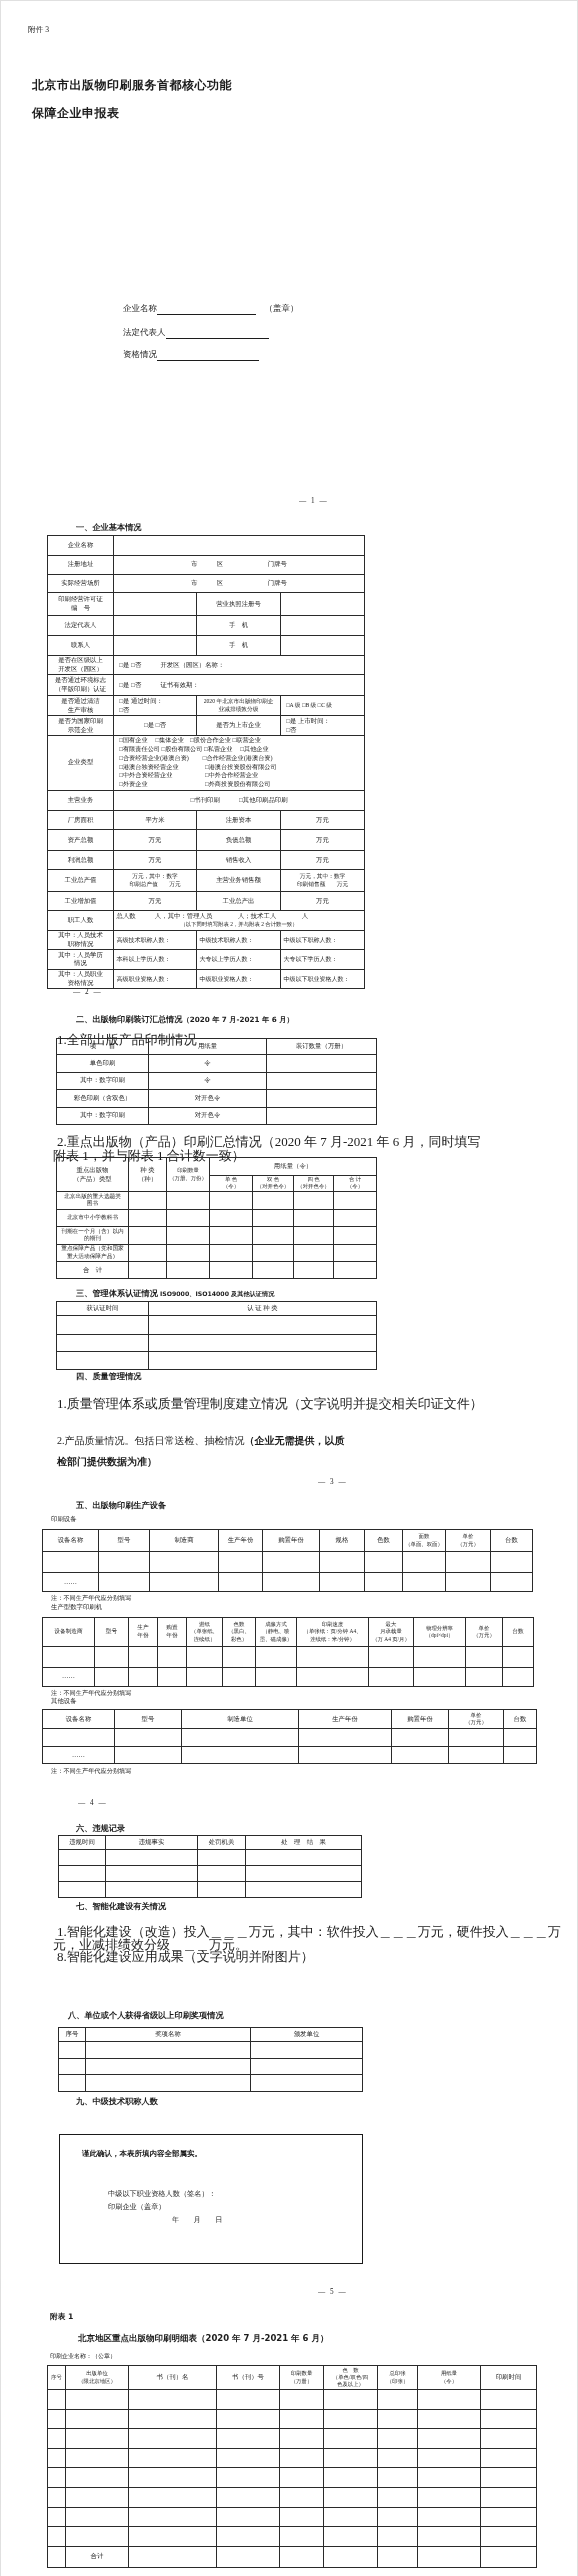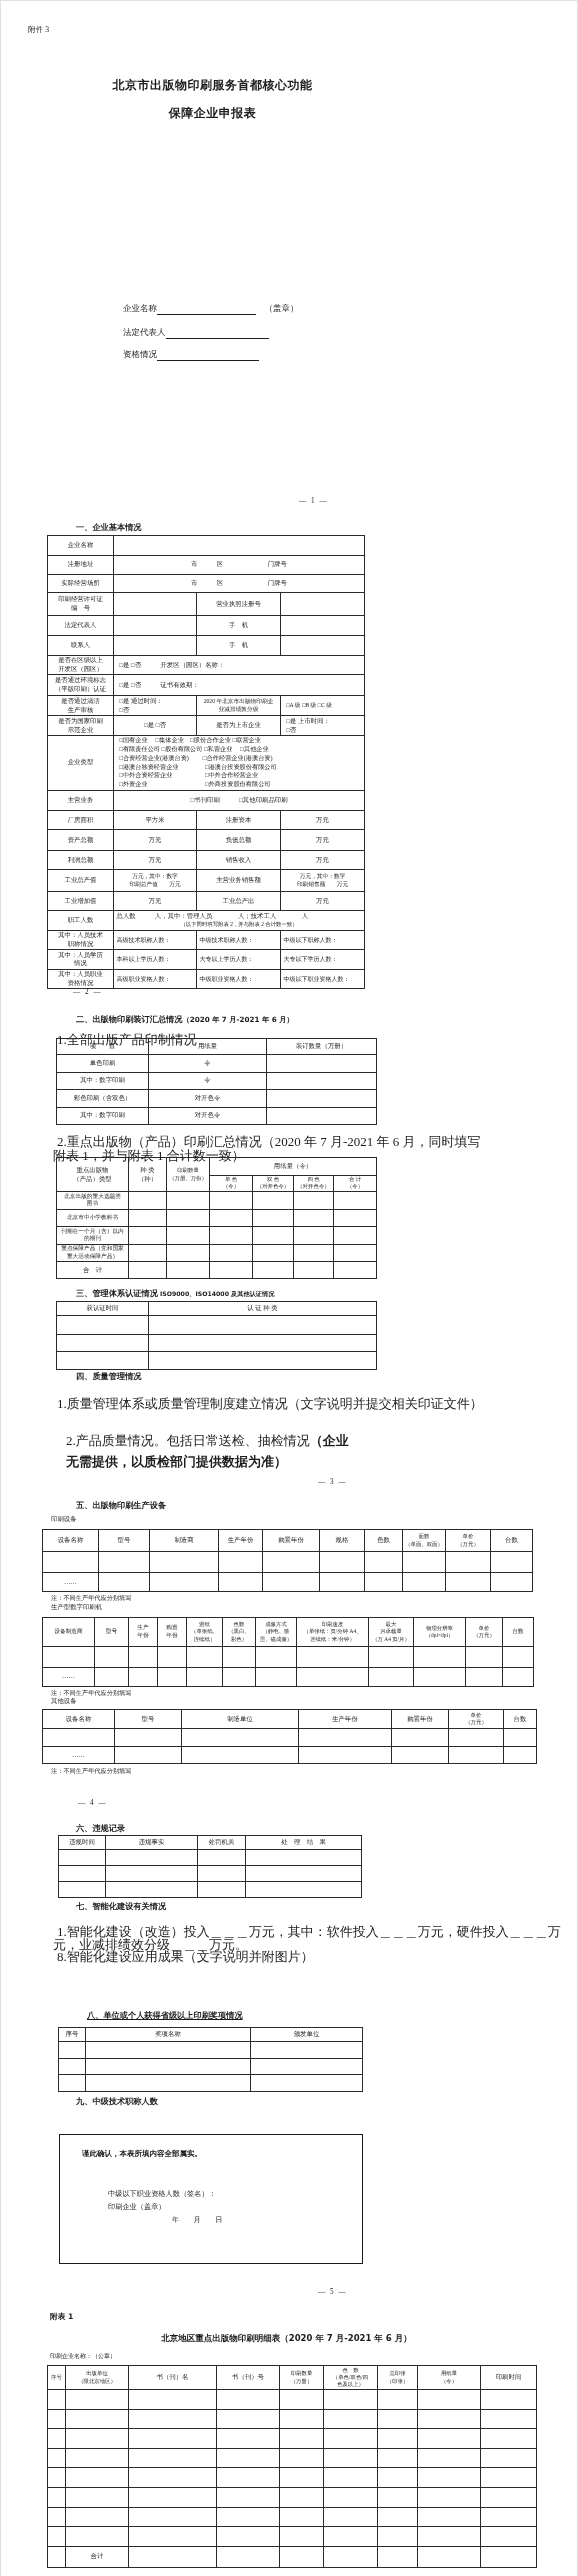--- a/index.html
+++ b/index.html
@@ -20,21 +20,21 @@
   .tbl table { border:1px solid #1a1a1a; }
   td,th { border:0.5px solid #2a2a2a; font-weight:normal; font-size:6.4px; text-align:center;
           vertical-align:middle; white-space:pre-line; padding:0.5px 1.5px; overflow:hidden; line-height:1.35; }
   th { font-size:6.4px; }
   .lt  { text-align:left; padding-left:5.2px; }
   .lt2 { text-align:left; padding-left:2.6px; font-size:6px; }
   .sm  { font-size:5.7px; }
   .sm2 { font-size:5.4px; }
   .types { line-height:8.8px; font-size:6.2px; }
   .bold { font-weight:bold; }
-  .title { position:absolute; text-align:center; font-family:"DejaVu Sans","Liberation Sans",sans-serif;
+  .title { position:absolute; font-family:"DejaVu Sans","Liberation Sans",sans-serif;
            font-weight:bold; }
   .fieldrow { position:absolute; font-size:8.5px; white-space:nowrap; }
   .uline { display:inline-block; border-bottom:0.8px solid #1c1c1c; height:9.3px; vertical-align:bottom; }
   .flow { position:absolute; font-size:7px; }
   .flow p { margin:0; }
   .box { position:absolute; border:0.8px solid #1a1a1a; }
 </style>
 </head>
 <body>
 
@@ -346,21 +346,21 @@
       <tr style="height:17.5px">
             <td></td>
             <td></td>
           </tr>
     </tbody>
       </table>
   </div>
 
   <div class="h" style="left:75px;top:1370px;">四、质量管理情况</div>
   <div class="item" style="left:56px;top:1394px;">1.质量管理体系或质量管理制度建立情况（文字说明并提交相关印证文件）</div>
-  <div class="flow" style="left:56px;top:1430px;width:289px;font-size:13px;line-height:20.6px;margin-left:9px;">
+  <div class="flow" style="left:56px;top:1430px;width:289px;font-size:10px;line-height:20.6px;">
     <p><span>2.产品质量情况。包括日常送检、抽检情况</span><span class="bold">（企业无需提供，以质检部门提供数据为准）</span></p>
   </div>
 
   <div class="pagenum" style="left:317px;top:1477px;">— 3 —</div>
 
   <div class="h" style="left:75px;top:1499px;">五、出版物印刷生产设备</div>
   <div class="sub" style="left:50px;top:1514px;">印刷设备</div>
   <div class="tbl" style="left:41px;top:1528px;width:491px;">
     <table>
       <colgroup>
@@ -580,21 +580,21 @@
           </tr>
     </tbody>
       </table>
   </div>
 
   <div class="h" style="left:75px;top:1900px;">七、智能化建设有关情况</div>
   <div class="item" style="left:56px;top:1922px;">1.智能化建设（改造）投入＿＿＿万元，其中：软件投入＿＿＿万元，硬件投入＿＿＿万</div>
   <div class="item" style="left:52px;top:1935px;">元，业减排绩效分级＿＿＿万元。</div>
   <div class="item" style="left:56px;top:1947px;">8.智能化建设应用成果（文字说明并附图片）</div>
 
-  <div class="h" style="left:86px;top:2009px;text-decoration:underline;">八、单位或个人获得省级以上印刷奖项情况</div>
+  <div class="h" style="left:67px;top:2009px;">八、单位或个人获得省级以上印刷奖项情况</div>
   <div class="tbl" style="left:57px;top:2026px;width:304px;">
     <table>
       <colgroup>
           <col style="width:27px">
           <col style="width:165px">
           <col style="width:112px">
         </colgroup>
       <tbody>
           <tr style="height:14.4px">
             <th>序号</th>

